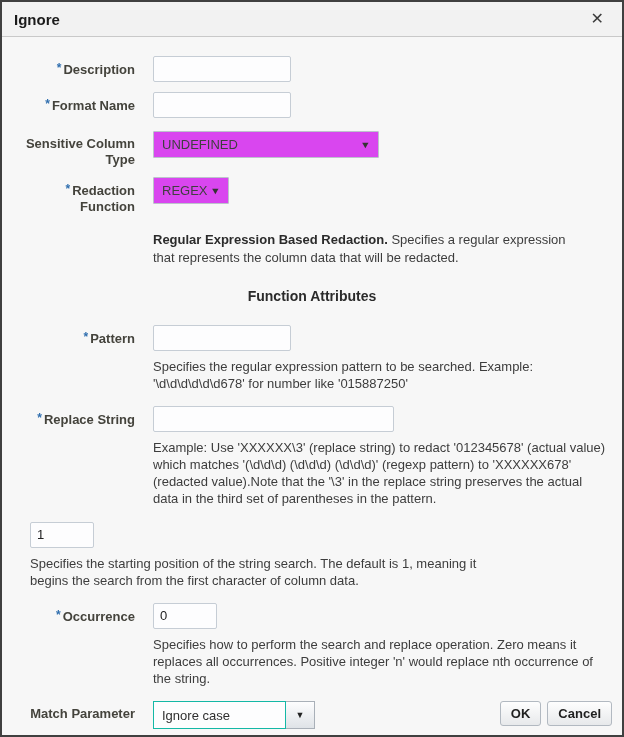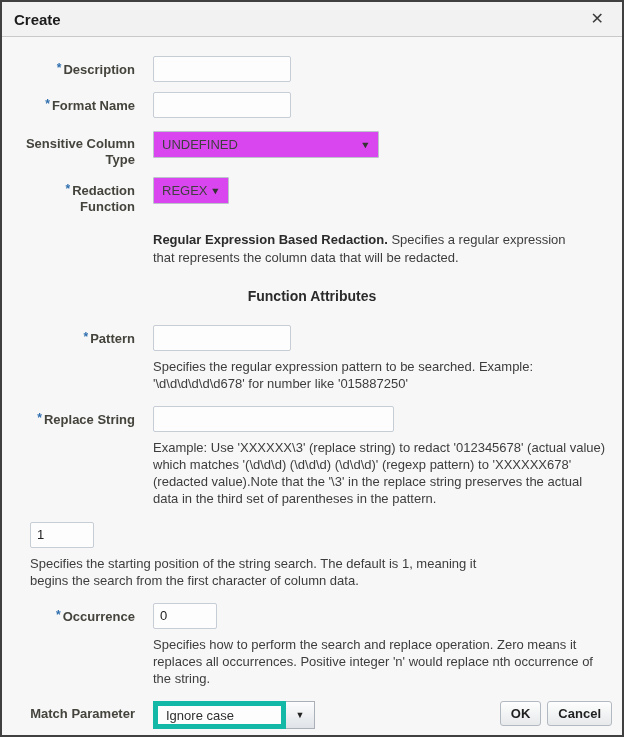--- a/index.html
+++ b/index.html
@@ -50,21 +50,21 @@
     height: 27px; border: 1px solid #bcc3cb; background: #d946ef;
     border-radius: 1px; display: flex; align-items: center;
     justify-content: space-between; padding: 0 8px; cursor: pointer;
   }
   .selectbox .sel-val { font-size: 13px; color: #3f3f3f; }
   .selectbox .arrow { font-size: 9px; color: #333; transform: scaleX(1.2); }
   .w-sct { width: 226px; }
   .w-regex { width: 76px; }
   .combo { display: flex; align-items: stretch; }
   .combo-text {
-    width: 133px; height: 28px; border: 5px solid #14b8a6;
+    width: 133px; height: 28px; border: 1px solid #14b8a6;
     background: #fdfdfe; display: flex; align-items: center;
     padding: 0 8px; font-size: 13px; color: #2f2f2f;
   }
   .combo-btn {
     width: 29px; height: 28px; border: 1px solid #a9b0b8; border-left: none;
     background: linear-gradient(#fdfdfe, #dfe3e7);
     display: flex; align-items: center; justify-content: center;
     font-size: 9px; color: #222; cursor: pointer;
   }
   .help {
@@ -95,21 +95,21 @@
     font-size: 13px; font-weight: bold; color: #1f1f1f;
     font-family: "Liberation Sans", sans-serif; cursor: pointer;
   }
 </style>
 </head>
 <body>
 
 <div class="dialog">
 
   <div class="titlebar">
-    <span class="title">Create</span>
+    <span class="title">Ignore</span>
     <span class="close-btn">✕</span>
   </div>
 
   <div class="content">
 
     <div class="row mb-md">
       <div class="label-cell">
         <span class="req">*</span><span>Description</span>
       </div>
       <div class="field-cell">

